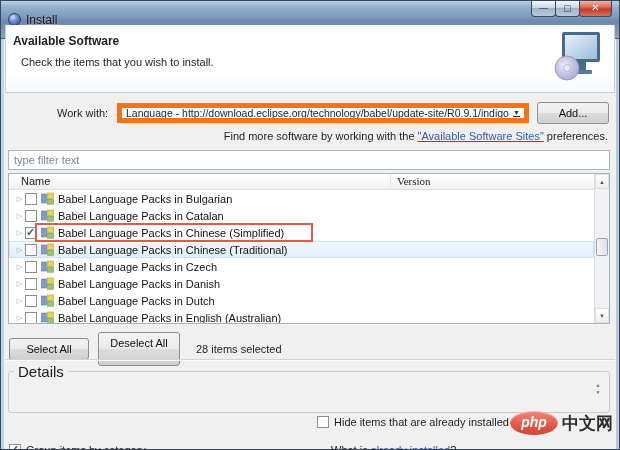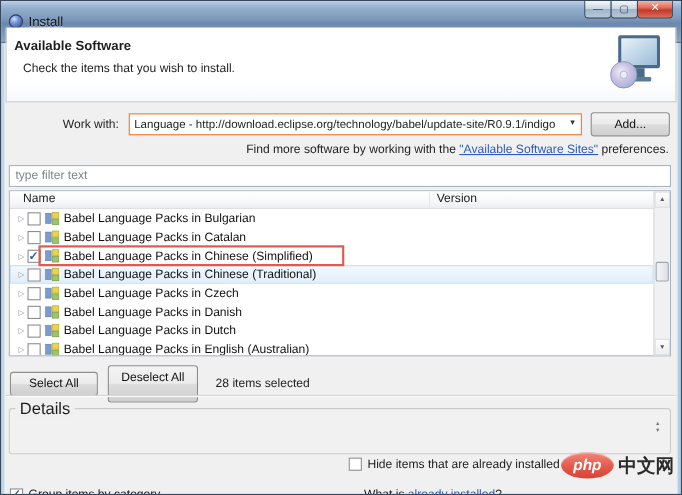--- a/index.html
+++ b/index.html
@@ -31,22 +31,22 @@
     background:linear-gradient(180deg,#ffffff 70%,#f6f8fa 100%);
     border:1px solid #c9cfd6; border-top:none; }
   .banner-title { position:absolute; top:9px; left:7px; font-weight:bold; font-size:12px; }
   .banner-sub { position:absolute; top:31px; left:15px; font-size:11px; }
   .banner-art { position:absolute; top:5px; right:12px; width:56px; height:56px; }
 
   
   .workwith { position:absolute; top:100px; left:8px; right:10px; height:23px;
     display:flex; align-items:center; }
   .workwith-label { width:60px; flex:0 0 auto;margin-left:48px; }
-  .combo { flex:1 1 auto; height:20px; background:#fff; border:1px solid #f97316;
-    display:flex; align-items:center; padding:0 4px; overflow:hidden; white-space:nowrap; }
+  .combo { flex:1 1 auto; height:20px; background:#fff; border:5px solid #f97316;
+    display:flex; align-items:center; padding:0 4px; overflow:hidden; white-space:nowrap;text-decoration:underline; }
   .combo-text { flex:1 1 auto; overflow:hidden; text-overflow:ellipsis; font-size:10.5px; }
   .combo-arrow { flex:0 0 auto; font-size:7px; color:#333; padding-left:4px; }
   .btn { border:1px solid #8e8f8f; border-radius:3px; color:#111; text-align:center;
     background:linear-gradient(180deg,#f3f3f3 0%,#ebebeb 48%,#dcdcdc 52%,#cfcfcf 100%);
     font-size:11px; cursor:default; }
   .add-btn { width:72px; height:22px; line-height:20px; margin-left:8px; flex:0 0 auto; }
 
   .findmore { position:absolute; top:129px; right:11px; font-size:11px; white-space:nowrap; }
   a.link { color:#2b5cbe; text-decoration:underline; cursor:pointer; }
 
@@ -56,21 +56,21 @@
   .filter::placeholder { color:#7e8791; opacity:1; }
 
   
   .table { position:absolute; top:172px; left:7px; right:9px; height:151px;
     background:#fff; border:1px solid #aab3bd; }
   .thead { position:absolute; top:0; left:0; right:15px; height:16px;
     background:linear-gradient(180deg,#ffffff 0%,#f5f6f8 70%,#ededf0 100%);
     border-bottom:1px solid #dddfe2; display:flex; }
   .th { padding:1px 0 0 6px; font-size:11px; color:#222; }
   .th-name { width:382px; border-right:1px solid #e4e6e9; padding-left:12px; }
-  .th-version { flex:1; }
+  .th-version { flex:1;font-family:Liberation Serif, serif; }
   .tbody { position:absolute; top:16px; left:0; right:15px; bottom:0; overflow:hidden; }
   .row { position:relative; height:17px; display:flex; align-items:center; padding-left:5px; white-space:nowrap; }
   .row.selected { background:linear-gradient(180deg,#f3f9fe 0%,#e0eefa 100%);
     box-shadow:inset 0 0 0 1px #cde3f5; }
   .expander { width:11px; font-size:7px; color:#9aa0a6; text-align:center; flex:0 0 auto; }
   .cb { width:12px; height:12px; background:#fff; border:1px solid #8e8e8e;
     flex:0 0 auto; margin-right:4px; position:relative; }
   .cb.checked::after { content:"✓"; position:absolute; left:0px; top:-2px;
     font-size:11px; font-weight:bold; color:#3c5e8e; }
   .feat-icon { width:13px; height:13px; flex:0 0 auto; margin-right:4px; }

